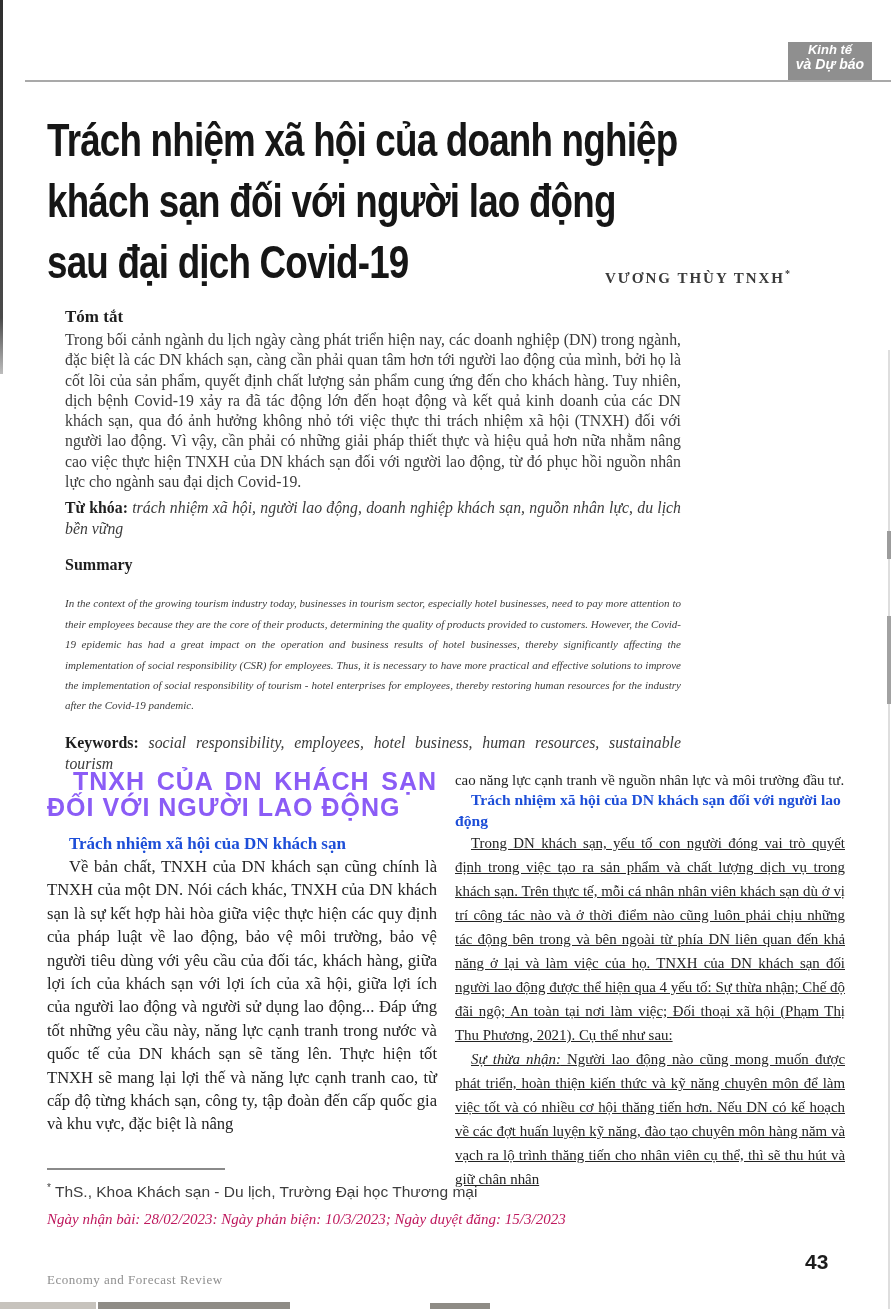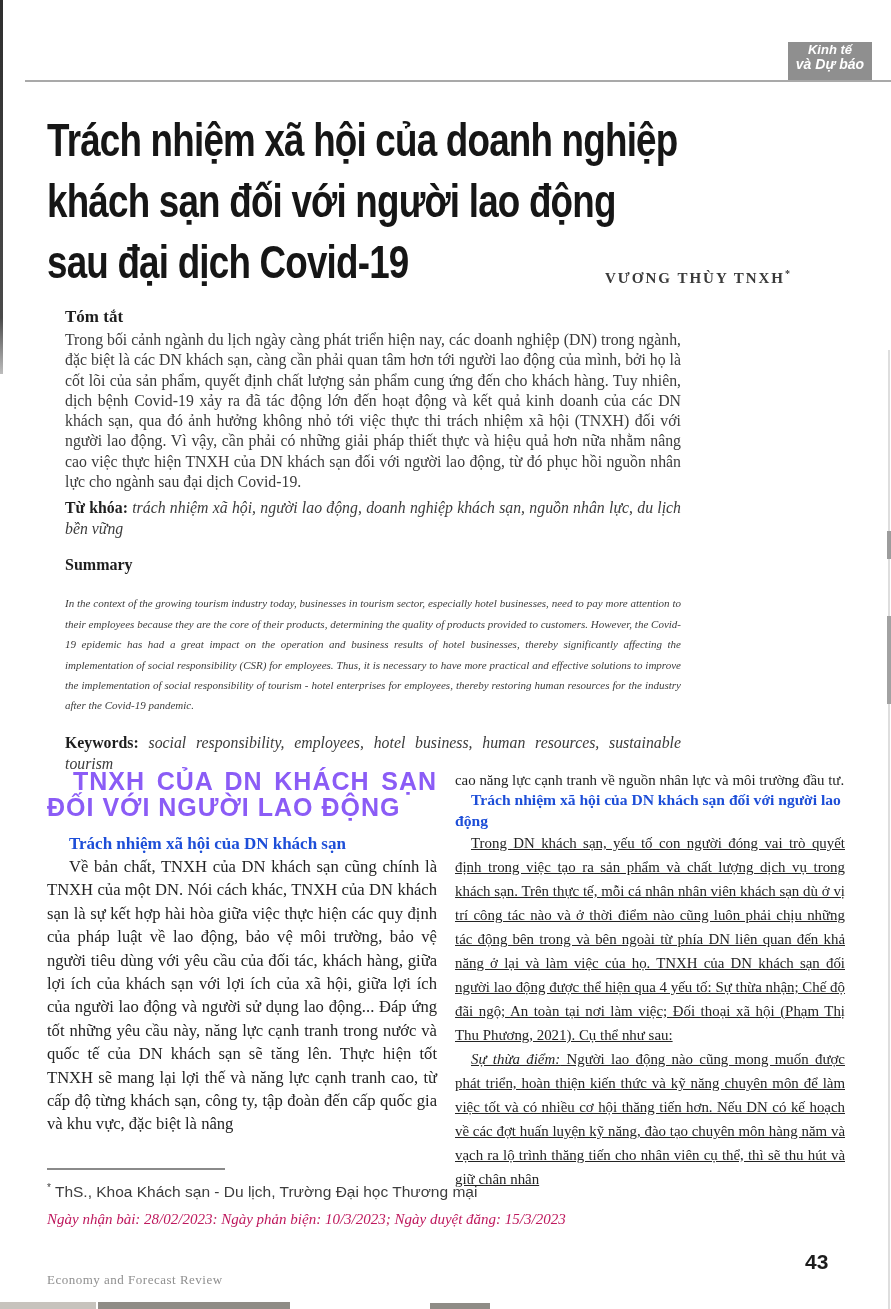--- a/index.html
+++ b/index.html
@@ -118,21 +118,21 @@
   <div class="columns">
     <div class="col">
       <div class="sec-head">TNXH CỦA DN KHÁCH SẠN ĐỐI VỚI NGƯỜI LAO ĐỘNG</div>
       <div class="sub-head">Trách nhiệm xã hội của DN khách sạn</div>
       <p class="body-p">Về bản chất, TNXH của DN khách sạn cũng chính là TNXH của một DN. Nói cách khác, TNXH của DN khách sạn là sự kết hợp hài hòa giữa việc thực hiện các quy định của pháp luật về lao động, bảo vệ môi trường, bảo vệ người tiêu dùng với yêu cầu của đối tác, khách hàng, giữa lợi ích của khách sạn với lợi ích của xã hội, giữa lợi ích của người lao động và người sử dụng lao động... Đáp ứng tốt những yêu cầu này, năng lực cạnh tranh trong nước và quốc tế của DN khách sạn sẽ tăng lên. Thực hiện tốt TNXH sẽ mang lại lợi thế và năng lực cạnh tranh cao, từ cấp độ từng khách sạn, công ty, tập đoàn đến cấp quốc gia và khu vực, đặc biệt là nâng</p>
     </div>
     <div class="col colr">
       <p class="cont-p">cao năng lực cạnh tranh về nguồn nhân lực và môi trường đầu tư.</p>
       <div class="sub-head">Trách nhiệm xã hội của DN khách sạn đối với người lao động</div>
       <p class="body-p">Trong DN khách sạn, yếu tố con người đóng vai trò quyết định trong việc tạo ra sản phẩm và chất lượng dịch vụ trong khách sạn. Trên thực tế, mỗi cá nhân nhân viên khách sạn dù ở vị trí công tác nào và ở thời điểm nào cũng luôn phải chịu những tác động bên trong và bên ngoài từ phía DN liên quan đến khả năng ở lại và làm việc của họ. TNXH của DN khách sạn đối người lao động được thể hiện qua 4 yếu tố: Sự thừa nhận; Chế độ đãi ngộ; An toàn tại nơi làm việc; Đối thoại xã hội (Phạm Thị Thu Phương, 2021). Cụ thể như sau:</p>
-      <p class="body-p"><span class="lead-i">Sự thừa điểm:</span><span> Người lao động nào cũng mong muốn được phát triển, hoàn thiện kiến thức và kỹ năng chuyên môn để làm việc tốt và có nhiều cơ hội thăng tiến hơn. Nếu DN có kế hoạch về các đợt huấn luyện kỹ năng, đào tạo chuyên môn hàng năm và vạch ra lộ trình thăng tiến cho nhân viên cụ thể, thì sẽ thu hút và giữ chân nhân</span></p>
+      <p class="body-p"><span class="lead-i">Sự thừa nhận:</span><span> Người lao động nào cũng mong muốn được phát triển, hoàn thiện kiến thức và kỹ năng chuyên môn để làm việc tốt và có nhiều cơ hội thăng tiến hơn. Nếu DN có kế hoạch về các đợt huấn luyện kỹ năng, đào tạo chuyên môn hàng năm và vạch ra lộ trình thăng tiến cho nhân viên cụ thể, thì sẽ thu hút và giữ chân nhân</span></p>
     </div>
   </div>
 
   <div class="footnote">
     <div class="fn-rule"></div>
     <div class="fn-aff"><sup>*</sup><span> ThS., Khoa Khách sạn - Du lịch, Trường Đại học Thương mại</span></div>
     <div class="fn-dates">Ngày nhận bài: 28/02/2023: Ngày phản biện: 10/3/2023; Ngày duyệt đăng: 15/3/2023</div>
   </div>
 
   <div class="footer-journal">Economy and Forecast Review</div>

